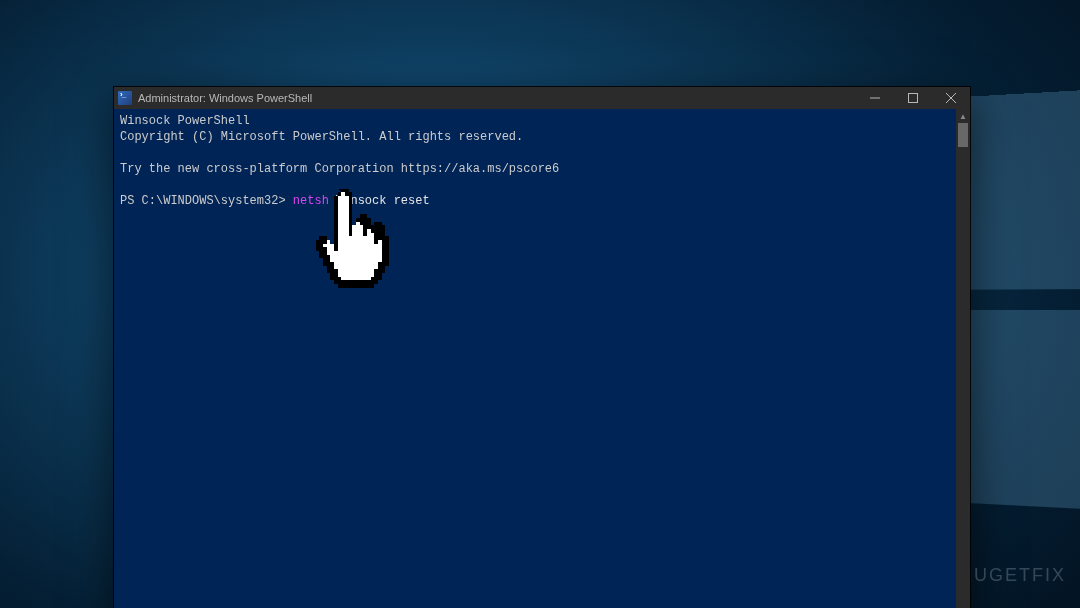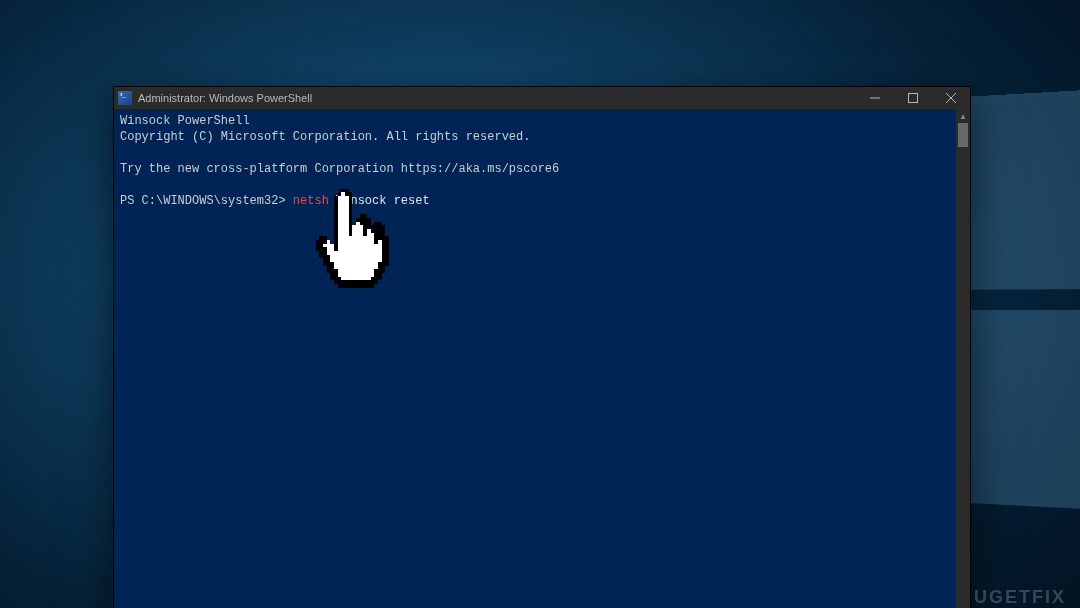--- a/index.html
+++ b/index.html
@@ -95,21 +95,21 @@
   .console {
     flex: 1;
     padding: 4px 6px;
     color: #cccccc;
     font-family: Consolas, "Courier New", monospace;
     font-size: 12px;
     line-height: 16px;
     white-space: pre;
     overflow: hidden;
   }
-  .console .cmd-yellow { color: #ef4444; }
+  .console .cmd-yellow { color: #d946ef; }
   .console .cmd-white { color: #e5e5e5; }
 
   .scrollbar {
     width: 14px;
     background: #2b2b2b;
     position: relative;
     display: flex;
     flex-direction: column;
   }
   .scrollbar .arrow {
@@ -135,25 +135,25 @@
     left: 300px;
     top: 185px;
     width: 90px;
     height: 110px;
     pointer-events: none;
   }
 
   .watermark {
     position: absolute;
     right: 14px;
-    bottom: 0;
+    bottom: 22px;
     color: rgba(200,220,235,0.25);
     font-size: 18px;
     letter-spacing: 2px;
-    font-weight: 700;
+    font-weight: 400;
     font-family: "Segoe UI Light", "Segoe UI", sans-serif;
   }
 </style>
 </head>
 <body>
 
 <div class="win-logo">
   <div class="tile t1"></div>
   <div class="tile t2"></div>
   <div class="tile t3"></div>
@@ -179,21 +179,21 @@
     <div class="winbtn">
       <svg viewBox="0 0 10 10">
           <line x1="0" y1="0" x2="10" y2="10" stroke="currentColor" stroke-width="1"></line>
           <line x1="10" y1="0" x2="0" y2="10" stroke="currentColor" stroke-width="1"></line>
         </svg>
     </div>
   </div>
 
   <div class="console-wrap">
     <div class="console"><span>Winsock PowerShell</span>
-<span>Copyright (C) Microsoft Corporation. All rights reserved.</span>
+<span>Copyright (C) Microsoft PowerShell. All rights reserved.</span>
 
 <span>Try the new cross-platform Corporation https://aka.ms/pscore6</span>
 
 <span>PS C:\WINDOWS\system32&gt; </span><span class="cmd-yellow">netsh</span><span class="cmd-white"> Winsock reset</span></div>
 
     <div class="scrollbar">
       <div class="arrow">▲</div>
       <div class="track">
         <div class="thumb"></div>
       </div>

